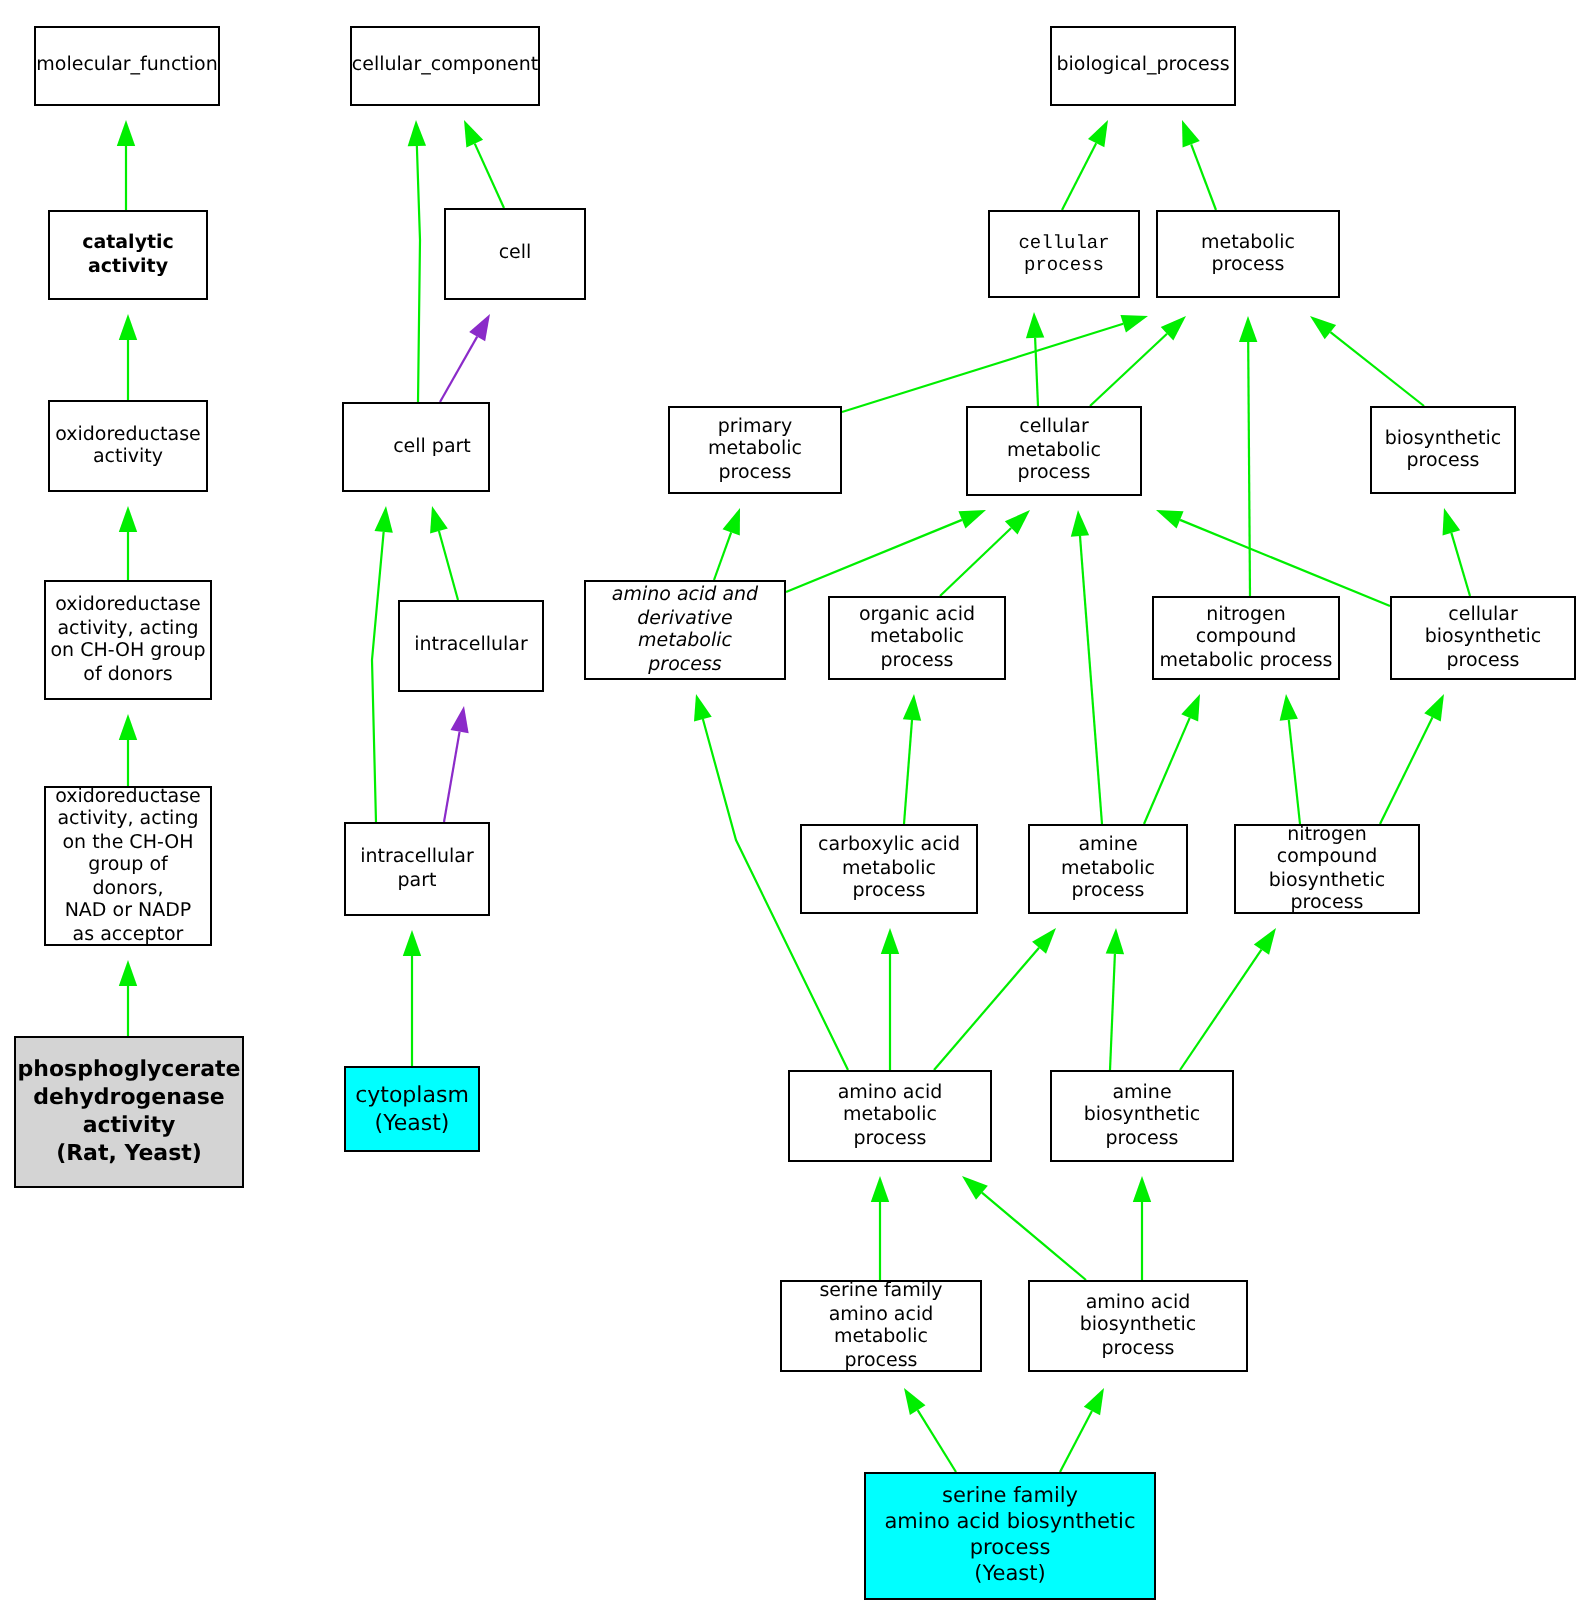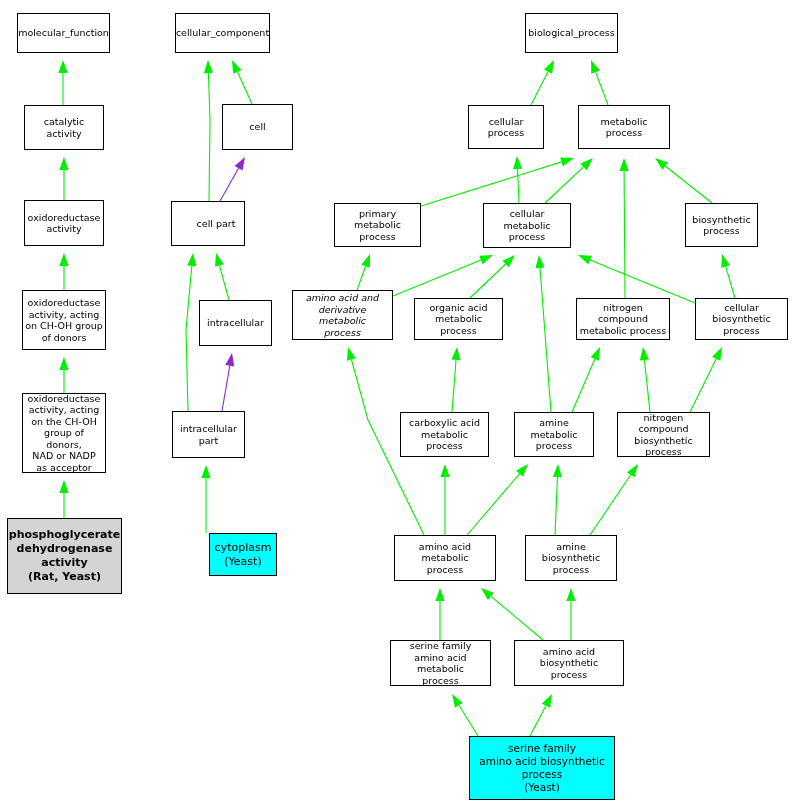--- a/index.html
+++ b/index.html
@@ -43,21 +43,20 @@
   .node.gene-gray {
     background: #d4d4d4;
     font-size: 11px;
     line-height: 14px;
     font-weight: bold;
   }
   .node.gene-cyan {
     background: #00ffff;
     font-size: 11px;
     line-height: 14px;
-    margin-left: 37px;
   }
   .node.gene-cyan.small {
     font-size: 10.5px;
     line-height: 13px;
   }
   .node .label {
     display: block;
     white-space: pre-line;
     padding: 0 2px;
   }
@@ -143,21 +142,21 @@
       <polygon points="571,588 575.6,601 566.4,601" fill="#00ee00"></polygon>
       <polyline points="478,736 458.84260999001185,705.0534469069422" fill="none" stroke="#00ee00" stroke-width="1.1"></polyline>
       <polygon points="452,694 462.753829664776,702.6322156797072 454.9313903152477,707.4746781341772" fill="#00ee00"></polygon>
       <polyline points="530,736 545.9679090692828,705.515809958642" fill="none" stroke="#00ee00" stroke-width="1.1"></polyline>
       <polygon points="552,694 550.0427341315715,707.6502421341265 541.8930840069941,703.3813777831574" fill="#00ee00"></polygon>
     </svg>
   <div id="node-layer">
       <div class="node term" style="left: 17px; top: 13px; width: 93px; height: 40px; border-color: rgb(0, 0, 0);">
         <span class="label">molecular_function</span>
       </div>
-      <div class="node term" style="left: 24px; top: 105px; width: 80px; height: 45px; border-color: rgb(0, 0, 0);">
+      <div class="node term" style="left: 24px; top: 105px; width: 80px; height: 45px; border-color: rgb(0, 0, 0); font-weight: bold;">
         <span class="label">catalytic activity</span>
       </div>
       <div class="node term" style="left: 24px; top: 200px; width: 80px; height: 46px; border-color: rgb(0, 0, 0);">
         <span class="label">oxidoreductase
 activity</span>
       </div>
       <div class="node term" style="left: 22px; top: 290px; width: 84px; height: 60px; border-color: rgb(0, 0, 0);">
         <span class="label">oxidoreductase
 activity, acting
 on CH-OH group
@@ -193,21 +192,21 @@
         <span class="label">intracellular
 part</span>
       </div>
       <div class="node gene-cyan" style="left: 172px; top: 533px; width: 68px; height: 43px; background: rgb(0, 255, 255); border-color: rgb(0, 0, 0);">
         <span class="label">cytoplasm
 (Yeast)</span>
       </div>
       <div class="node term" style="left: 525px; top: 13px; width: 93px; height: 40px; border-color: rgb(0, 0, 0);">
         <span class="label">biological_process</span>
       </div>
-      <div class="node term" style="left: 468px; top: 105px; width: 76px; height: 44px; border-color: rgb(0, 0, 0);">
+      <div class="node term" style="left: 494px; top: 105px; width: 76px; height: 44px; border-color: rgb(0, 0, 0); font-family: Liberation Mono, monospace;">
         <span class="label">cellular process</span>
       </div>
       <div class="node term" style="left: 578px; top: 105px; width: 92px; height: 44px; border-color: rgb(0, 0, 0);">
         <span class="label">metabolic process</span>
       </div>
       <div class="node term" style="left: 334px; top: 203px; width: 87px; height: 44px; border-color: rgb(0, 0, 0);">
         <span class="label">primary metabolic
 process</span>
       </div>
       <div class="node term" style="left: 483px; top: 203px; width: 88px; height: 45px; border-color: rgb(0, 0, 0);">

